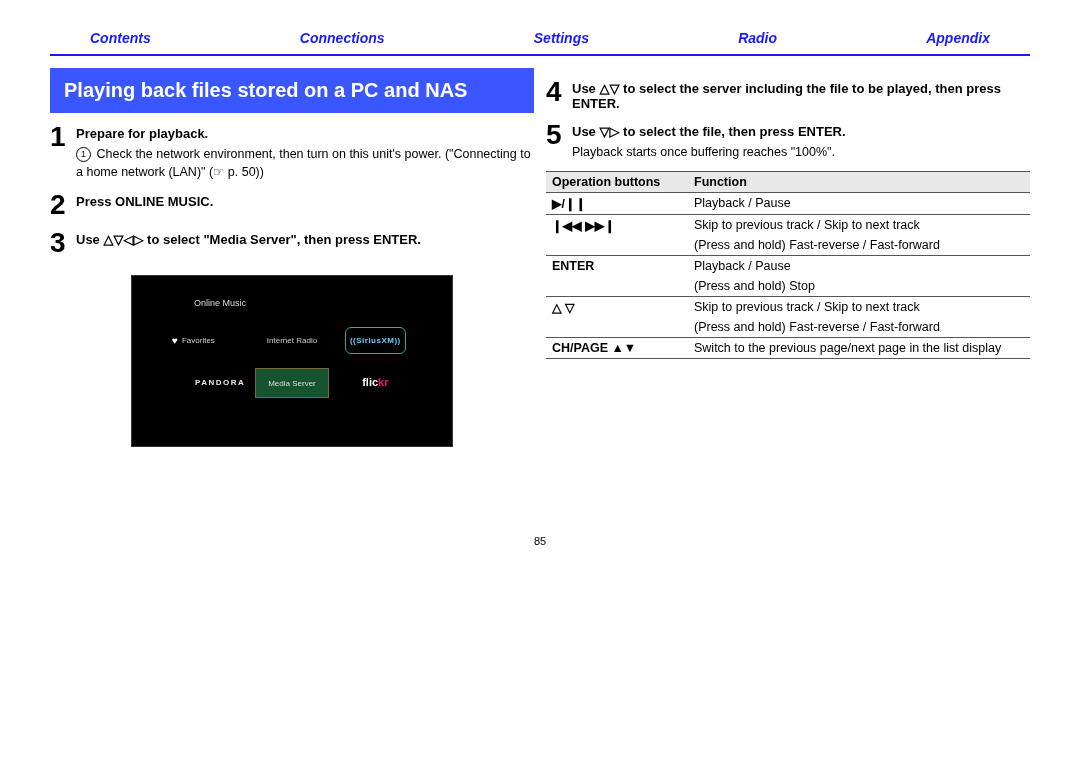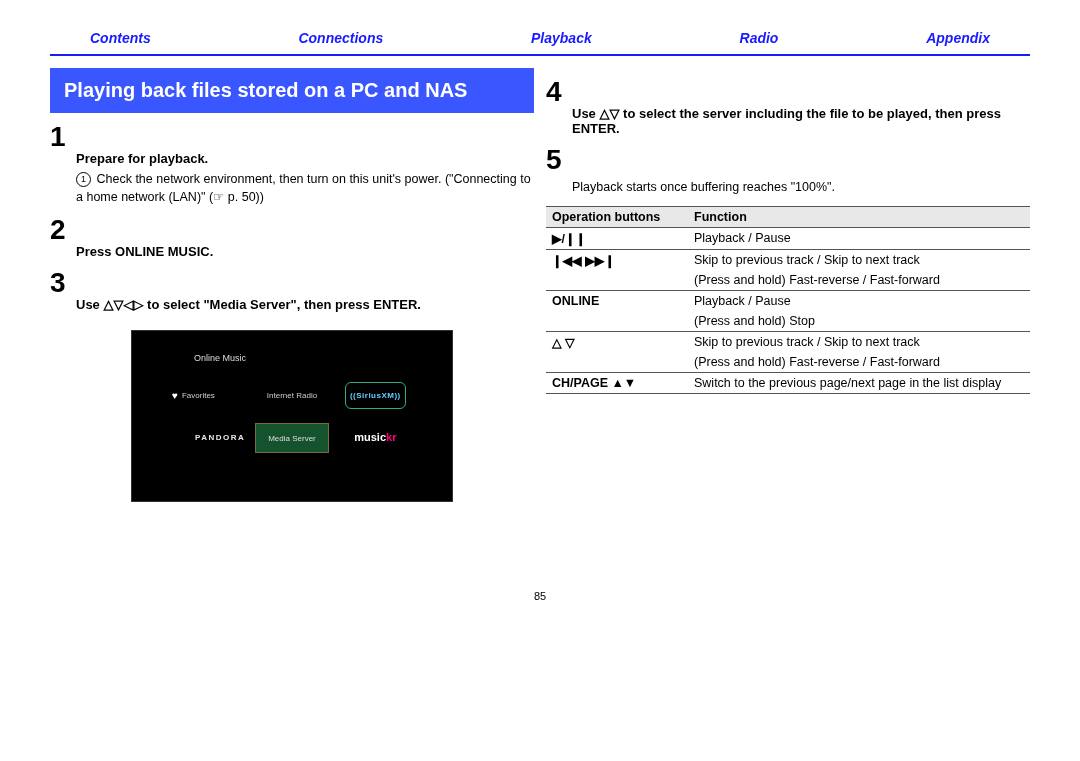--- a/index.html
+++ b/index.html
@@ -58,21 +58,20 @@
   }
   .step-num {
     font-size: 28px;
     font-weight: bold;
     width: 26px;
     flex: 0 0 26px;
     line-height: 1;
   }
   .step-body {
     padding-top: 3px;
-    margin-top: 25px;
   }
   .step-title {
     font-weight: bold;
     font-size: 13px;
   }
   .sub {
     font-size: 12.5px;
     margin-top: 4px;
     line-height: 1.45;
   }
@@ -182,21 +181,21 @@
     margin-top: 88px;
   }
 </style>
 </head>
 <body>
 
 <div class="page">
   <div class="topnav">
     <a href="#">Contents</a>
     <a href="#">Connections</a>
-    <a href="#">Playback</a>
+    <a href="#">Settings</a>
     <a href="#">Radio</a>
     <a href="#">Appendix</a>
   </div>
   <div class="hr-top"></div>
 
   <div class="cols">
 
     <div class="col">
       <div class="section-title">Playing back files stored on a PC and NAS</div>
 
@@ -232,38 +231,39 @@
             <span class="heart">♥</span>
             <span>Favorites</span>
           </div>
           <div class="cell">Internet Radio</div>
           <div class="cell">
             <span class="siriusxm">((<span>SiriusXM</span>))</span>
           </div>
           <div class="cell pandora">PANDORA</div>
           <div class="cell mediaserver">Media Server</div>
           <div class="cell flickr">
-            <span class="fl-f">music</span>
+            <span class="fl-f">flic</span>
               <span class="fl-kr">kr</span>
           </div>
         </div>
       </div>
     </div>
 
     <div class="col">
       <div class="step">
         <div class="step-num">4</div>
         <div class="step-body">
           <div class="step-title tri">Use △▽ to select the server including the file to be played, then press ENTER.</div>
         </div>
       </div>
 
       <div class="step">
         <div class="step-num">5</div>
         <div class="step-body">
+          <div class="step-title tri">Use ▽▷ to select the file, then press ENTER.</div>
           <div class="sub">Playback starts once buffering reaches "100%".</div>
         </div>
       </div>
 
       <table class="ops">
         <tbody>
             <tr>
           <th>Operation buttons</th>
           <th>Function</th>
         </tr>
@@ -272,21 +272,21 @@
           <td>Playback / Pause</td>
         </tr>
         <tr>
           <td class="btncol noborder" rowspan="2" style="border-bottom:1px solid #555">❙◀◀ ▶▶❙</td>
           <td class="noborder">Skip to previous track / Skip to next track</td>
         </tr>
         <tr>
           <td>(Press and hold) Fast-reverse / Fast-forward</td>
         </tr>
         <tr>
-          <td class="btncol noborder" rowspan="2" style="border-bottom:1px solid #555">ONLINE</td>
+          <td class="btncol noborder" rowspan="2" style="border-bottom:1px solid #555">ENTER</td>
           <td class="noborder">Playback / Pause</td>
         </tr>
         <tr>
           <td>(Press and hold) Stop</td>
         </tr>
         <tr>
           <td class="btncol noborder tri" rowspan="2" style="border-bottom:1px solid #555">△ ▽</td>
           <td class="noborder">Skip to previous track / Skip to next track</td>
         </tr>
         <tr>

